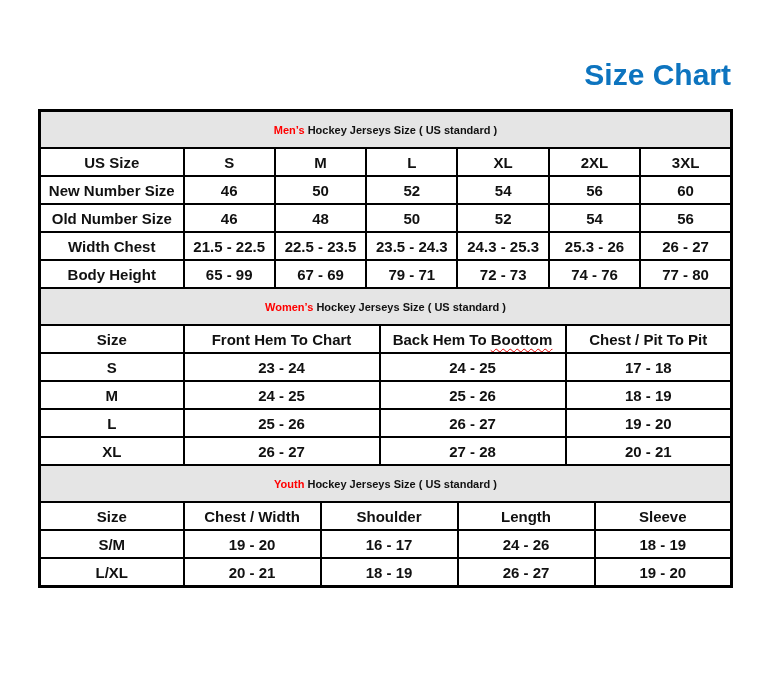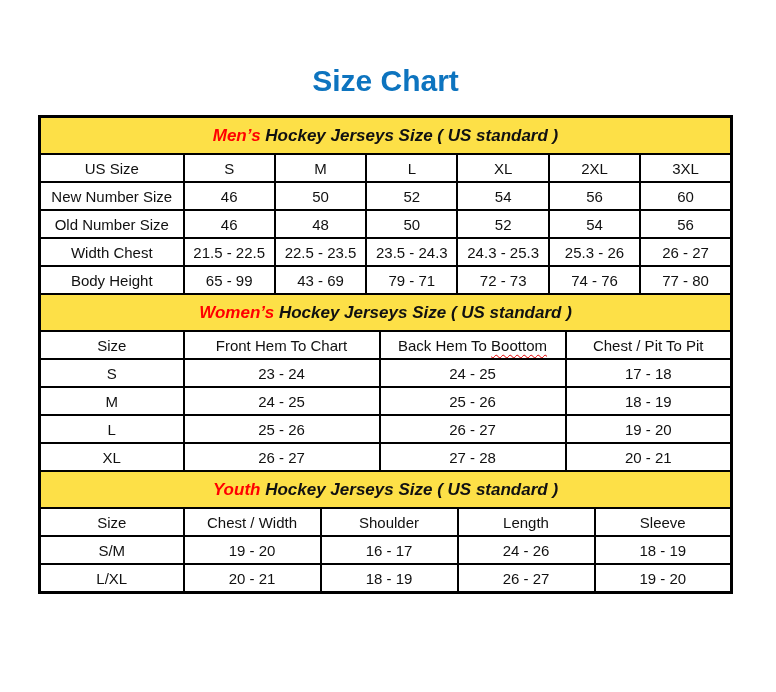--- a/index.html
+++ b/index.html
@@ -5,22 +5,22 @@
   html, body { margin: 0; padding: 0; }
   body {
     width: 776px; height: 692px;
     background: #ffffff;
     font-family: "Liberation Sans", sans-serif;
     color: #111111;
     overflow: hidden;
   }
   .wrap { width: 695px; margin-left: 38px; }
   h1.page-title {
-    margin: 8px; padding: 56px 0 0 0;
-    text-align: center;
+    margin: 2px; padding: 56px 0 0 0;
+    text-align: right;
     font-size: 30px; line-height: 34px;
     font-weight: 700;
     color: #0d74bf;
     letter-spacing: 0px;
   }
   .tables { margin-top: 17px; }
   table.sec {
     border-collapse: collapse;
     width: 100%;
     table-layout: fixed;
@@ -28,32 +28,31 @@
   td, th {
     border: 2px solid #000000;
     text-align: center;
     vertical-align: middle;
     font-size: 15px;
     padding: 0 2px;
     height: 26px;
     overflow: hidden;
     white-space: nowrap;
   }
-  th { font-weight: 400; }
-  td { font-weight: 400; }
+  th { font-weight: 700; }
+  td { font-weight: 700; }
   .t-mens  { border: 3px solid #000; border-bottom-width: 0; }
   .t-womens{ border: 3px solid #000; border-top-width: 0; border-bottom-width: 0; }
   .t-youth { border: 3px solid #000; border-top-width: 0; }
   tr.band td {
-    background: #fde047;
+    background: #e5e5e5;
     font-weight: 700;
-    font-size: 17px;
+    font-size: 11px;
     height: 35px;
     border-top-width: 0;
-    font-style: italic;
   }
   .red { color: #ff0000; }
   .sq {
     text-decoration: underline;
     text-decoration-style: wavy;
     text-decoration-color: #e00000;
     text-decoration-thickness: 1px;
     text-underline-offset: 3px;
   }
   col.c-label { width: 144px; }
@@ -114,21 +113,21 @@
           <td>21.5 - 22.5</td>
           <td>22.5 - 23.5</td>
           <td>23.5 - 24.3</td>
           <td>24.3 - 25.3</td>
           <td>25.3 - 26</td>
           <td>26 - 27</td>
         </tr>
         <tr>
           <td>Body Height</td>
           <td>65 - 99</td>
-          <td>43 - 69</td>
+          <td>67 - 69</td>
           <td>79 - 71</td>
           <td>72 - 73</td>
           <td>74 - 76</td>
           <td>77 - 80</td>
         </tr>
       </tbody>
     </table>
 
     <table class="sec t-womens">
       <colgroup>

